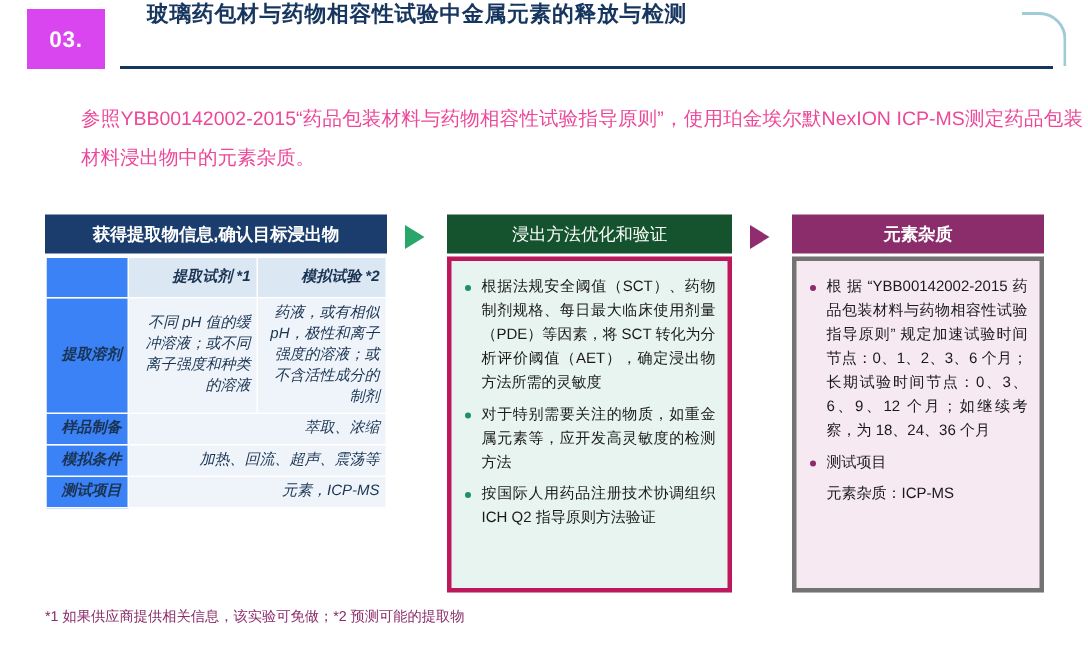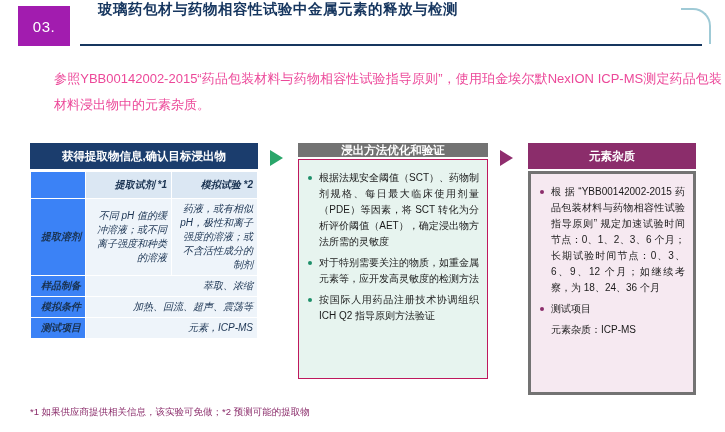--- a/index.html
+++ b/index.html
@@ -23,24 +23,24 @@
     top: 0;
     width: 725px;
     height: 52px;
   }
   .header-badge {
     position: absolute;
     left: 18px;
     top: 6px;
     width: 52px;
     height: 40px;
-    background: #a21caf;
+    background: #d946ef;
     color: #ffffff;
     font-size: 15px;
-    font-weight: normal;
+    font-weight: bold;
     display: flex;
     align-items: center;
     justify-content: center;
     letter-spacing: 0.5px;
   }
   .header-title {
     position: absolute;
     left: 98px;
     top: 0;
     font-size: 14.5px;
@@ -156,33 +156,33 @@
   .arrow.a2 { left: 470px; border-left-color: #8f2d6e; }
 
   
   .col2 {
     position: absolute;
     left: 268px;
     top: 0;
     width: 190px;
   }
   .col2-head {
-    height: 14px;
-    background: #737373;
+    height: 26px;
+    background: #14532d;
     color: #ffffff;
     font-size: 11.5px;
-    font-weight: bold;
+    font-weight: normal;
     display: flex;
     align-items: center;
     justify-content: center;
   }
   .col2-body {
     margin-top: 2px;
     background: #e7f4ef;
-    border: 1px solid #be185d;
+    border: 3px solid #be185d;
     min-height: 198px;
     padding: 10px 8px 10px 8px;
   }
 
   
   .col3 {
     position: absolute;
     left: 498px;
     top: 0;
     width: 168px;

